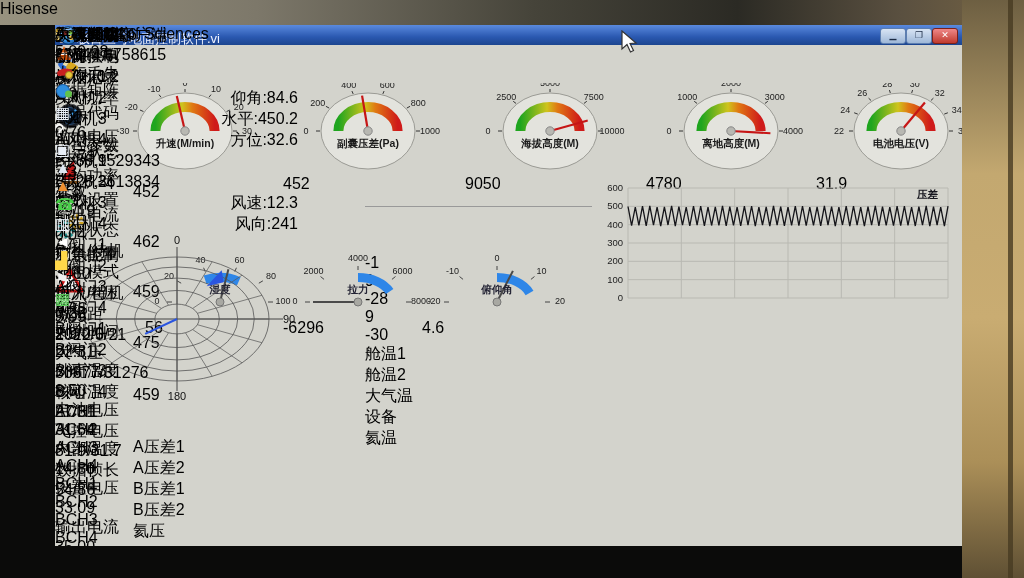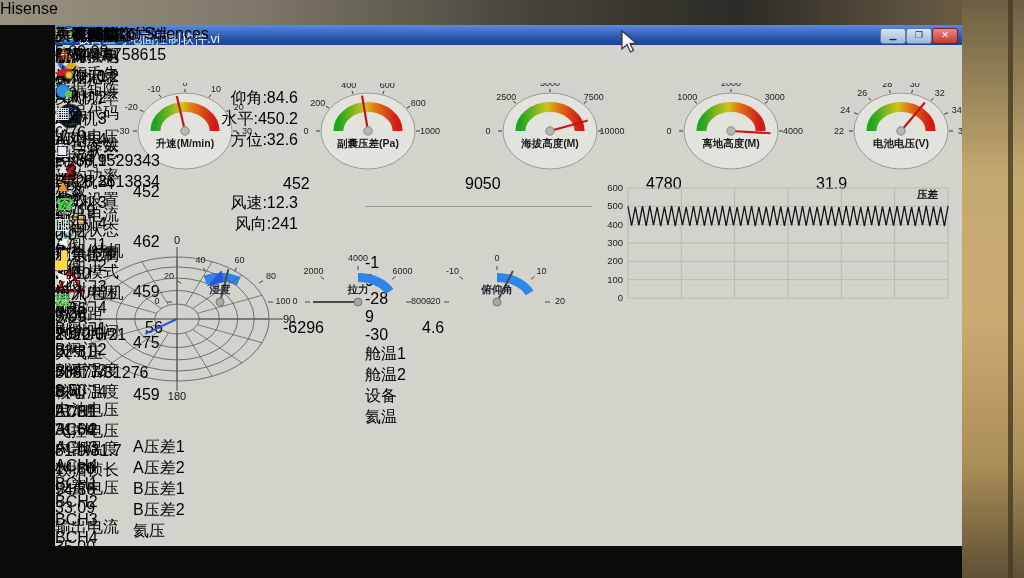--- a/index.html
+++ b/index.html
@@ -350,20 +350,21 @@
           <div class="barB" style="left:135.39999999999998px;top:14.7px;height:8.3px"></div>
           <div class="barB" style="left:179.2px;top:24.0px;height:27.6px"></div>
         </div>
         <div class="valB" style="left:3px">-1</div>
         <div class="valB" style="left:46.8px">9</div>
         <div class="valB" style="left:90.6px">-28</div>
         <div class="valB" style="left:134.39999999999998px">9</div>
         <div class="valB" style="left:178.2px">-30</div>
         <div class="lblB" style="left:3px">舱温1</div>
         <div class="lblB" style="left:46.8px">舱温2</div>
+        <div class="lblB" style="left:90.6px">大气温</div>
         <div class="lblB" style="left:134.39999999999998px">设备</div>
         <div class="lblB" style="left:178.2px">氦温</div>
       </div>
     <div id="lineChart" class="abs panel" style="left:543px;top:157px;width:360px;height:127px;"><svg width="358" height="125">
           <line x1="30" y1="6" x2="30" y2="116" stroke="#b9b9b2" stroke-width="1"></line>
           <line x1="83.33333333333334" y1="6" x2="83.33333333333334" y2="116" stroke="#b9b9b2" stroke-width="1"></line>
           <line x1="136.66666666666669" y1="6" x2="136.66666666666669" y2="116" stroke="#b9b9b2" stroke-width="1"></line>
           <line x1="190" y1="6" x2="190" y2="116" stroke="#b9b9b2" stroke-width="1"></line>
           <line x1="243.33333333333334" y1="6" x2="243.33333333333334" y2="116" stroke="#b9b9b2" stroke-width="1"></line>
           <line x1="296.6666666666667" y1="6" x2="296.6666666666667" y2="116" stroke="#b9b9b2" stroke-width="1"></line>

